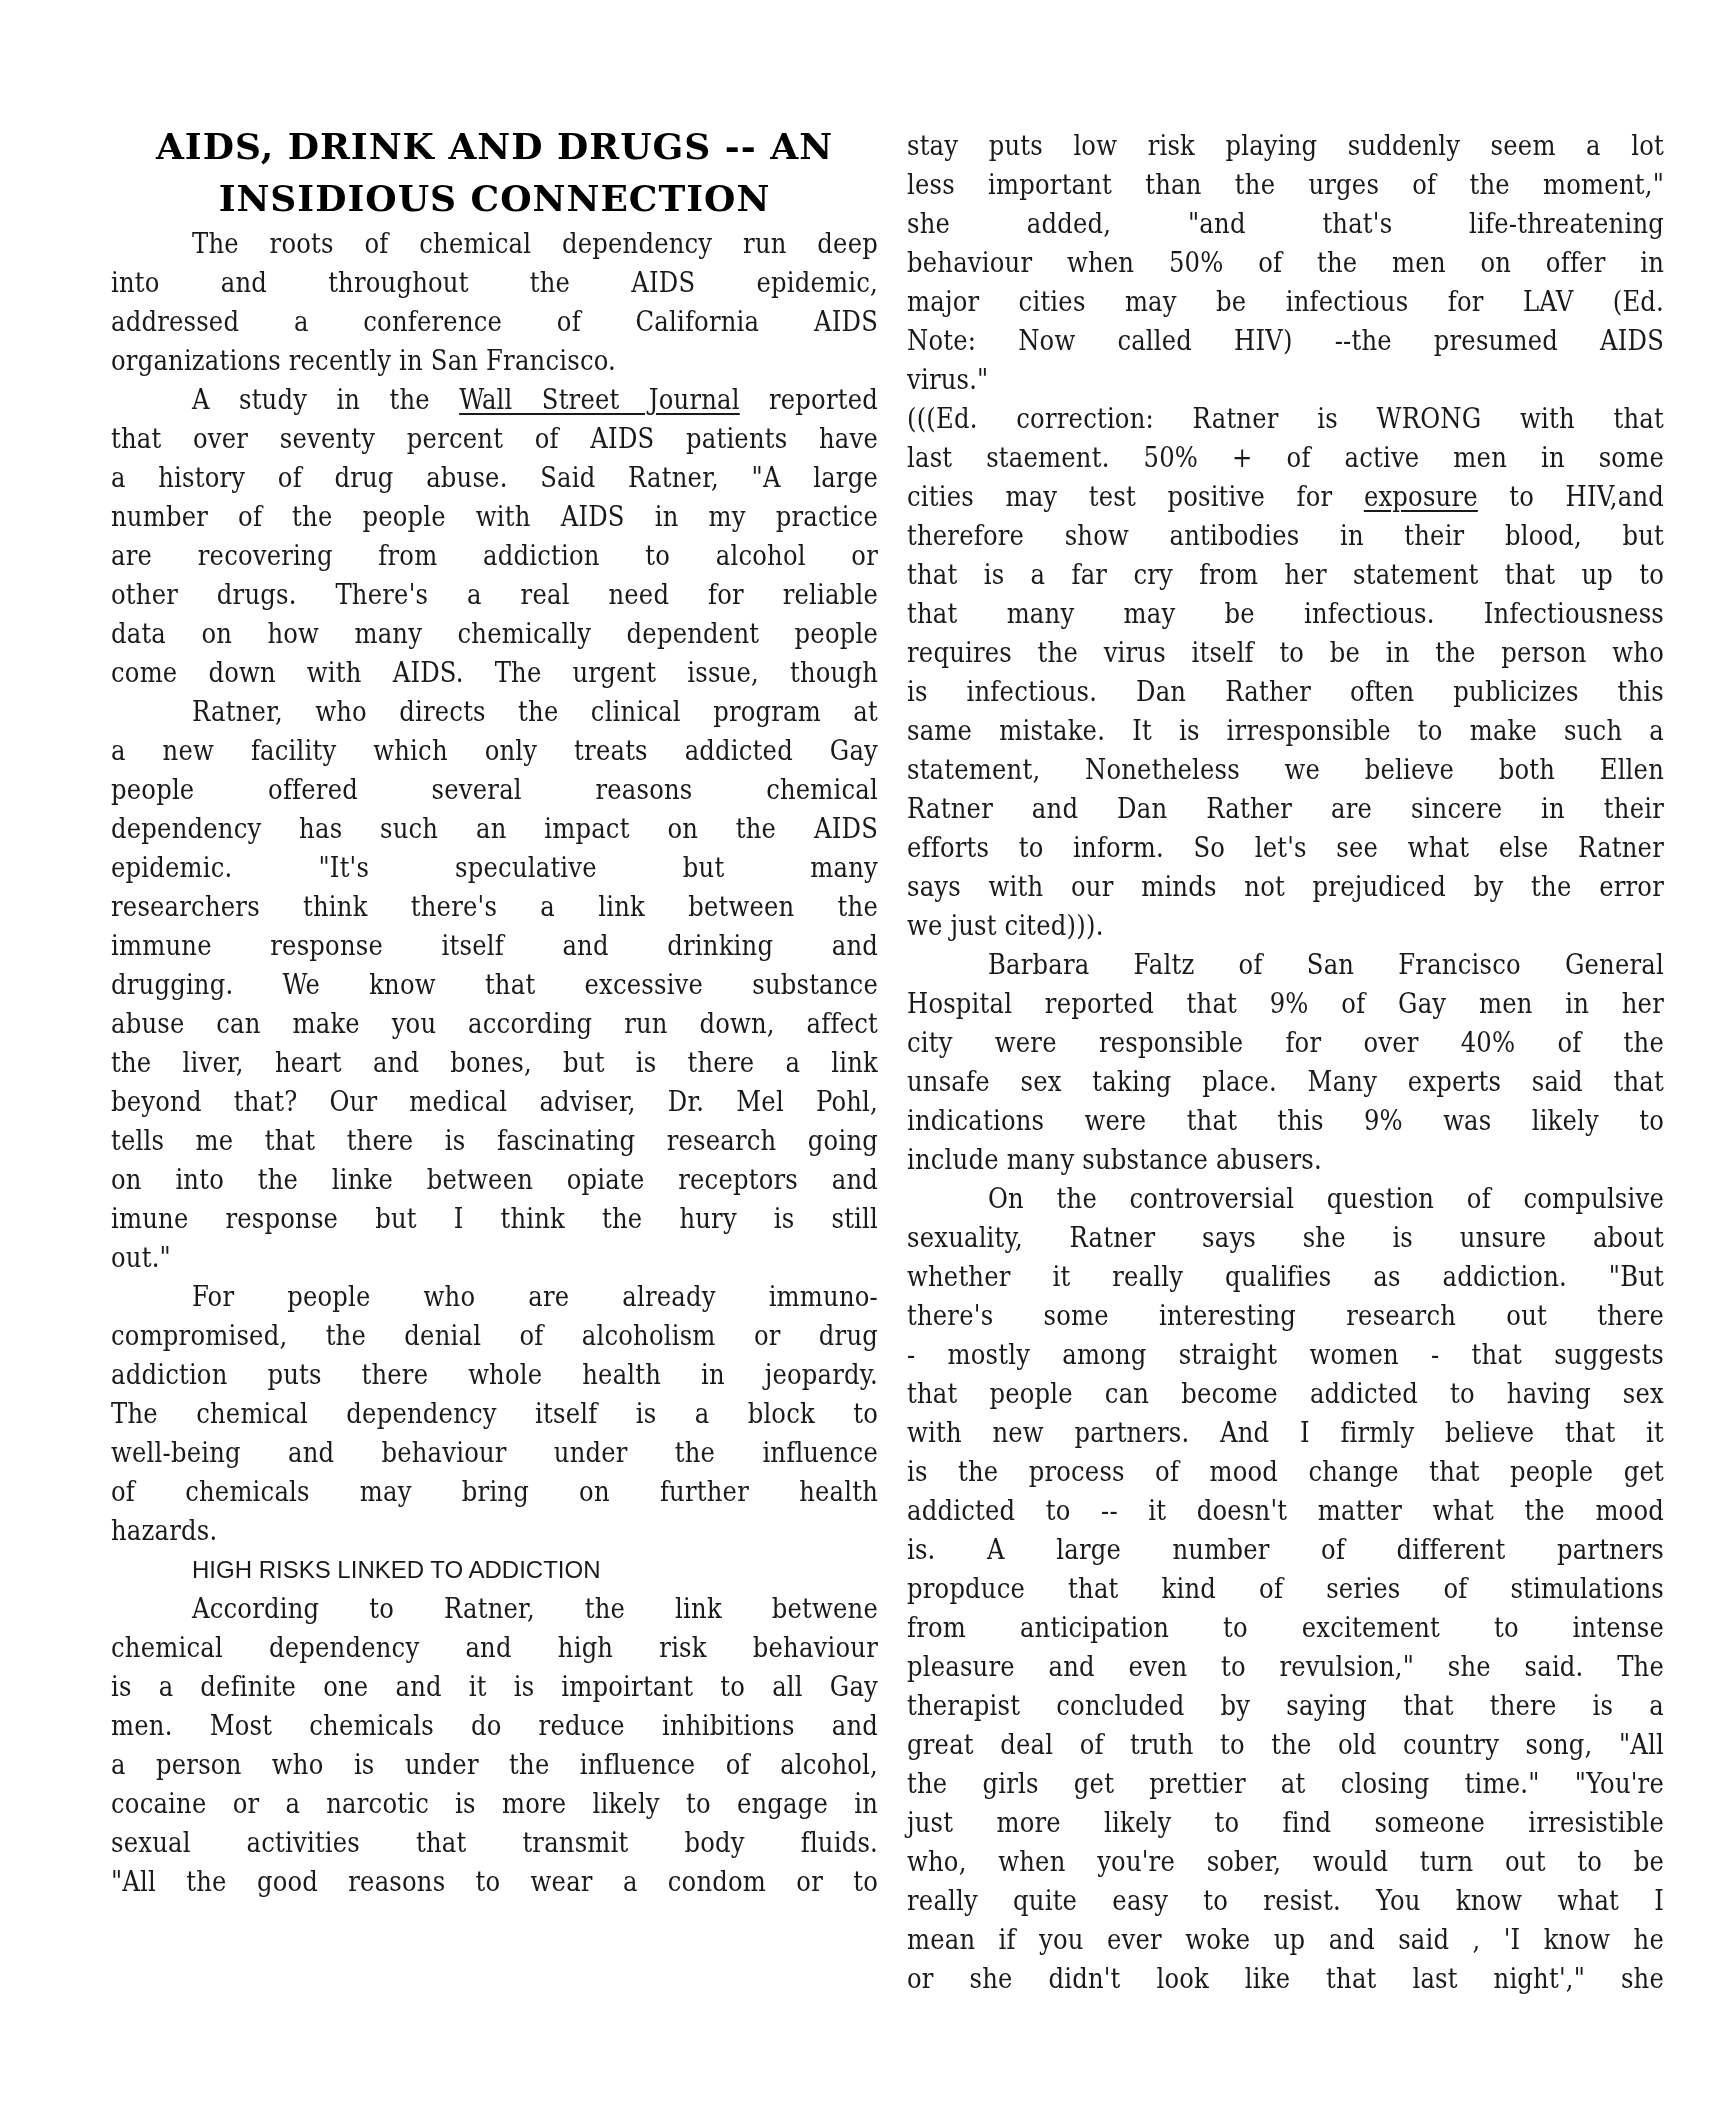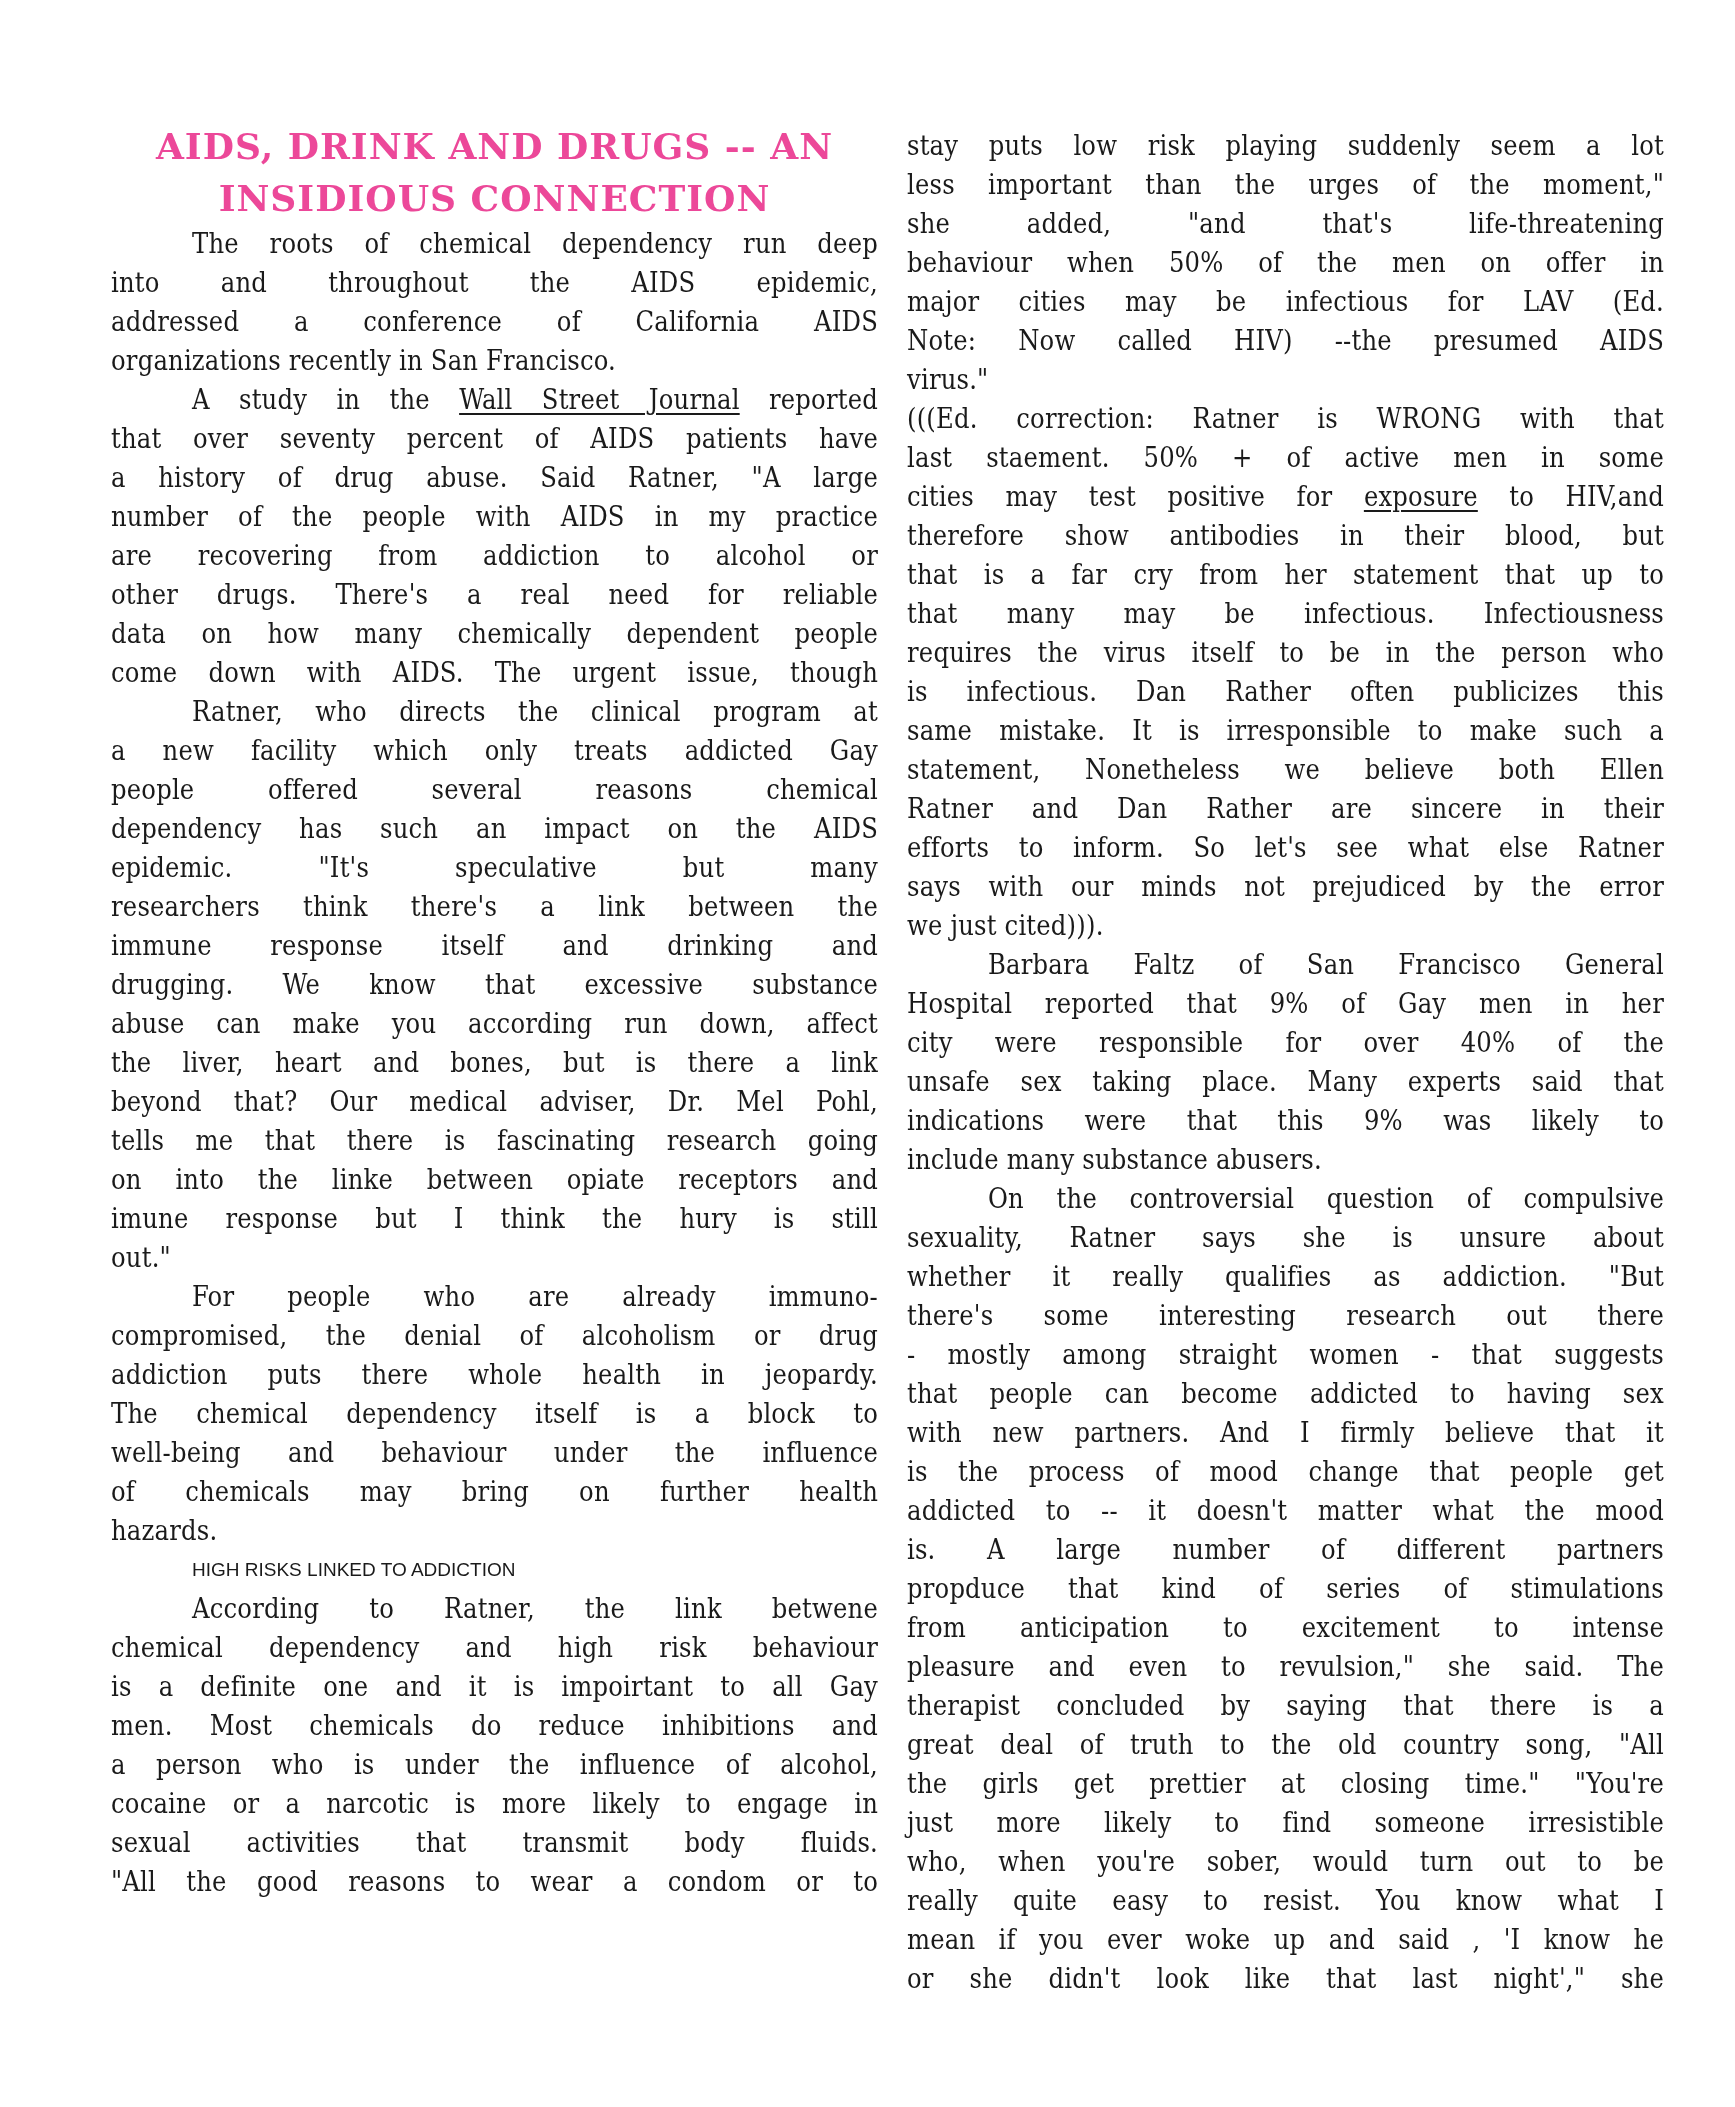--- a/index.html
+++ b/index.html
@@ -3,31 +3,31 @@
 <meta charset="utf-8">
 <style>
   html, body { margin: 0; padding: 0; background: #ffffff; }
   body { width: 1736px; height: 2108px; position: relative; overflow: hidden; }
   .page { position: absolute; left: 0; top: 0; width: 1736px; height: 2108px; background: #fff; }
   .col { position: absolute; color: #1a1a1a; font-family: "DejaVu Serif", serif; }
   .col1 { left: 111px; top: 120px; width: 767px; }
   .col2 { left: 907px; top: 126px; width: 757px; }
   .headline {
     font-family: "DejaVu Serif", serif; font-weight: bold; font-size: 36px;
-    text-align: center; line-height: 52px; letter-spacing: 1px; margin: 0; color: #ec4899;
+    text-align: center; line-height: 52px; letter-spacing: 1px; margin: 0; color: #000000;
   }
   .para { margin: 0; }
   .line {
     display: block; font-size: 27px; line-height: 39px; height: 39px;
     text-align: justify; text-align-last: justify; white-space: nowrap; overflow: visible;
     font-stretch: condensed; letter-spacing: 0.2px;
   }
   .line.last { text-align-last: left; }
   .line.indent { padding-left: 81px; }
-  .subhead { font-family: "Liberation Sans", sans-serif; font-size: 19px; line-height: 39px; height: 39px; padding-left: 81px; letter-spacing: 0px; color:#1a1a1a; }
+  .subhead { font-family: "Liberation Sans", sans-serif; font-size: 24px; line-height: 39px; height: 39px; padding-left: 81px; letter-spacing: 0px; color:#1a1a1a; }
   .u { text-decoration: underline; text-decoration-thickness: 1.9px; text-underline-offset: 3.8px; margin-top: 24px; }
 </style>
 </head>
 <body>
 
 <div class="page">
   <div class="col col1">
     <h1 class="headline">
       <div>AIDS, DRINK AND DRUGS -- AN</div>
       <div>INSIDIOUS CONNECTION</div>

